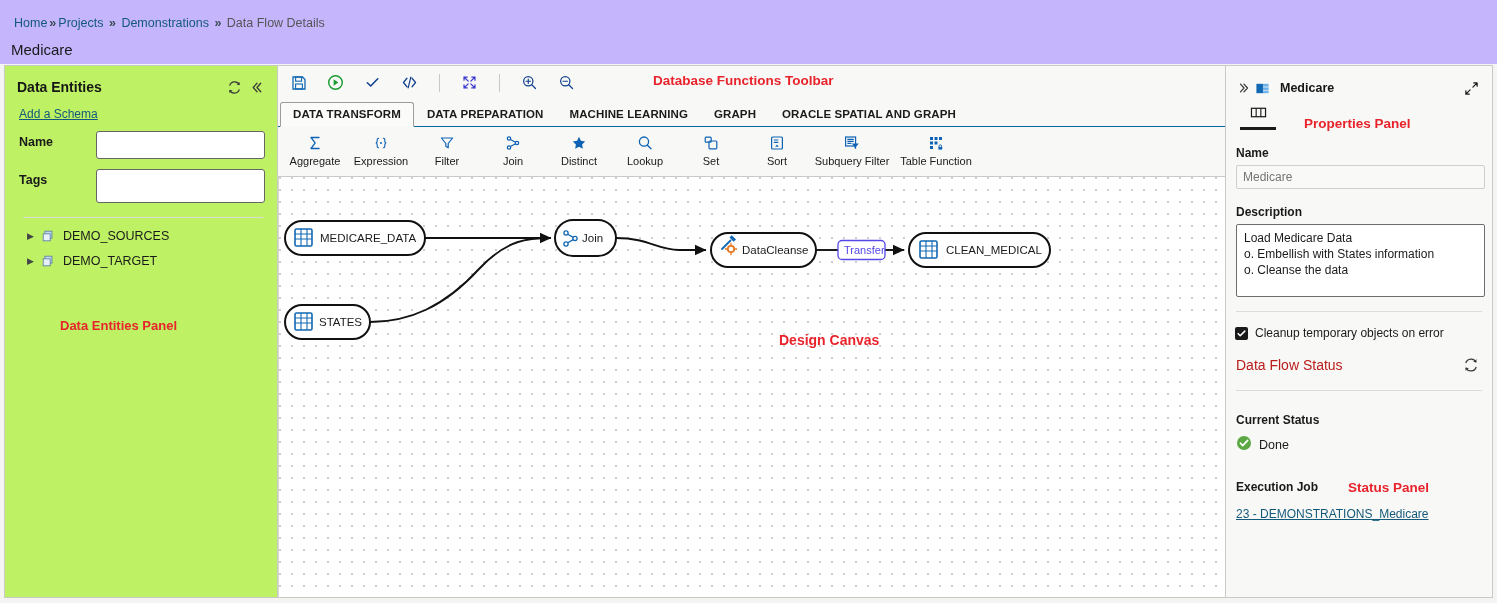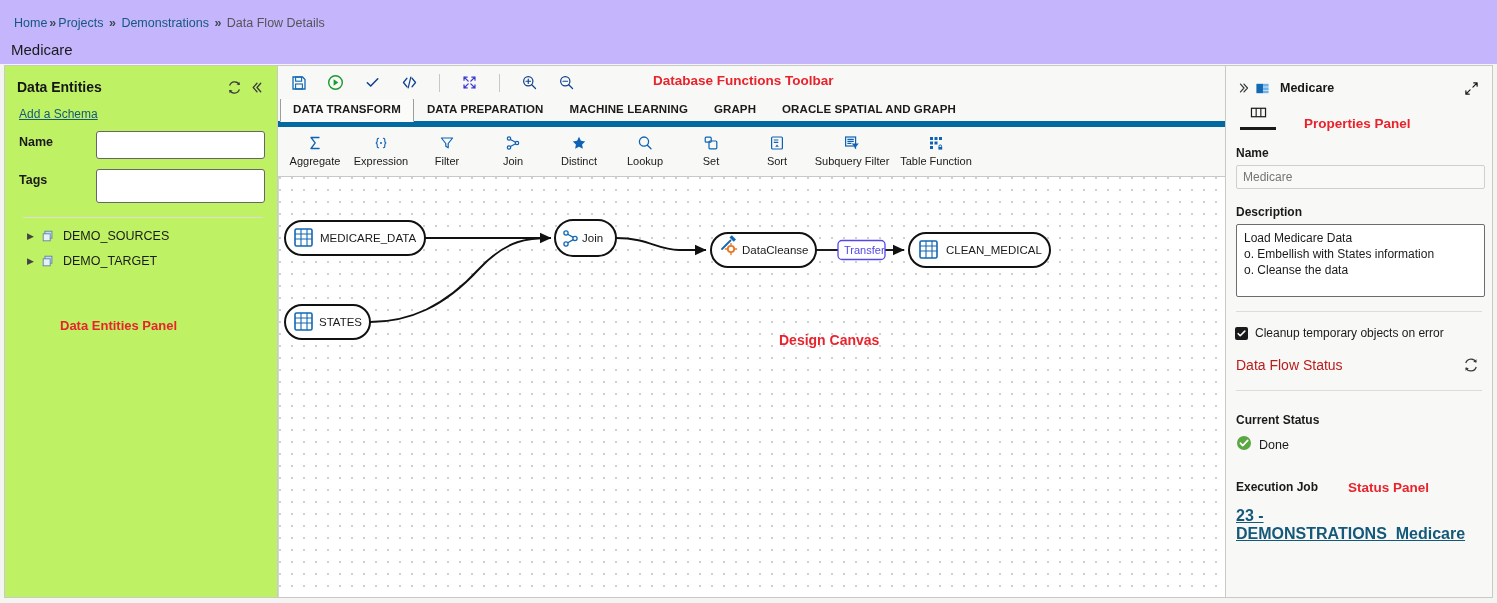--- a/index.html
+++ b/index.html
@@ -130,21 +130,21 @@
     width: 1px; height: 18px; background: #c8c8c4; margin: 0 7px;
   }
   #annot-toolbar {
     left: 375px; top: 7px; font-size: 13.5px;
   }
 
   #tabs-row {
     height: 28px;
     display: flex; align-items: flex-end;
     padding-left: 2px;
-    border-bottom: 6px solid #0369a1;
+    border-bottom: 1px solid #0369a1;
     background: #f8f8f6;
   }
   .tab {
     font-size: 11.5px; font-weight: bold; color: #1a1a1a;
     padding: 5px 12px 6px 12px;
     letter-spacing: 0.1px;
     cursor: pointer;
     border: 1px solid transparent;
     margin-bottom: -1px;
     white-space: nowrap;
@@ -254,21 +254,21 @@
   .rp-check-label { font-size: 12px; color: #1a1a1a; }
   .rp-subhead-row {
     display: flex; align-items: center;
     margin: 14px 10px 0 10px;
   }
   .rp-subhead { font-size: 14px; color: #b91c1c; flex: 1; }
   .rp-status-val { display: flex; align-items: center; margin: 8px 0 0 10px; }
   .rp-status-txt { font-size: 12.5px; color: #1a1a1a; margin-left: 7px; }
   .rp-job-link {
     display: inline-block; margin: 8px 0 0 10px;
-    color: #14597a; font-size: 16px; text-decoration: underline; cursor: pointer; font-weight: bold;
+    color: #14597a; font-size: 12px; text-decoration: underline; cursor: pointer;
   }
 </style>
 </head>
 <body>
 
 <div id="app">
 
   <div id="topbar">
     <div id="breadcrumb">
       <span class="crumb-link">Home</span><span class="crumb-sep">»</span><span class="crumb-link">Projects</span> <span class="crumb-sep">»</span> <span class="crumb-link">Demonstrations</span> <span class="crumb-sep">»</span> <span class="crumb-current">Data Flow Details</span>

